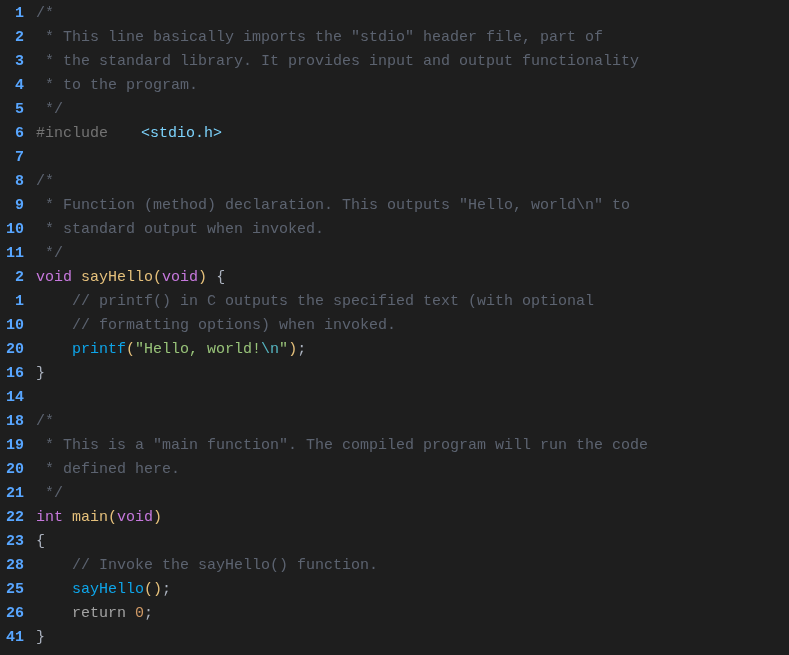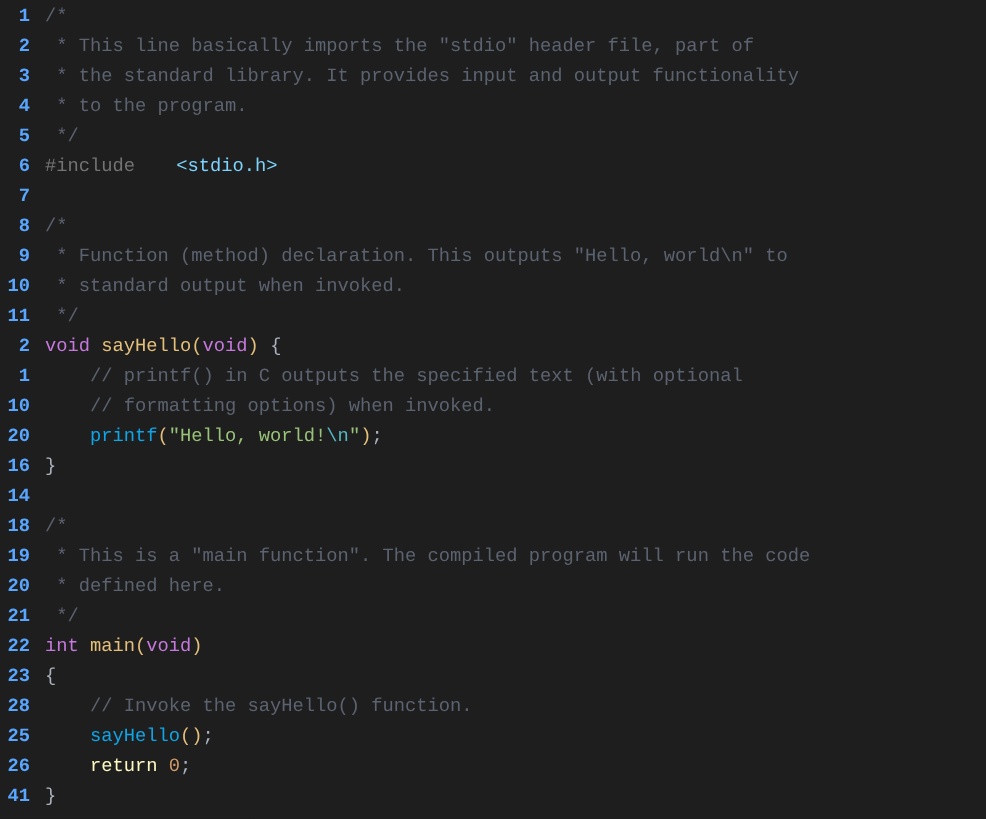--- a/index.html
+++ b/index.html
@@ -31,21 +31,21 @@
   .code {
     flex: 1 1 auto;
     padding: 2px 0 2px 4px;
     white-space: pre;
     color: #abb2bf;
   }
   .line { display: block; min-height: 24px; }
   .tok-comment   { color: #5c6370; }
   .tok-preproc   { color: #737373; }
   .tok-anglefile { color: #7dd3fc; margin-left: 24px; }
-  .tok-keyword   { color: #fef9c3; }
+  .tok-keyword   { color: #a3a3a3; }
   .tok-type      { color: #c678dd; }
   .tok-funcdecl  { color: #e5c07b; }
   .tok-funccall  { color: #0ea5e9; }
   .tok-string    { color: #98c379; }
   .tok-escape    { color: #56b6c2; }
   .tok-number    { color: #d19a66; }
   .tok-paren     { color: #e5c07b; }
   .tok-punct     { color: #abb2bf; }
   .tok-brace     { color: #abb2bf; }
 </style>

